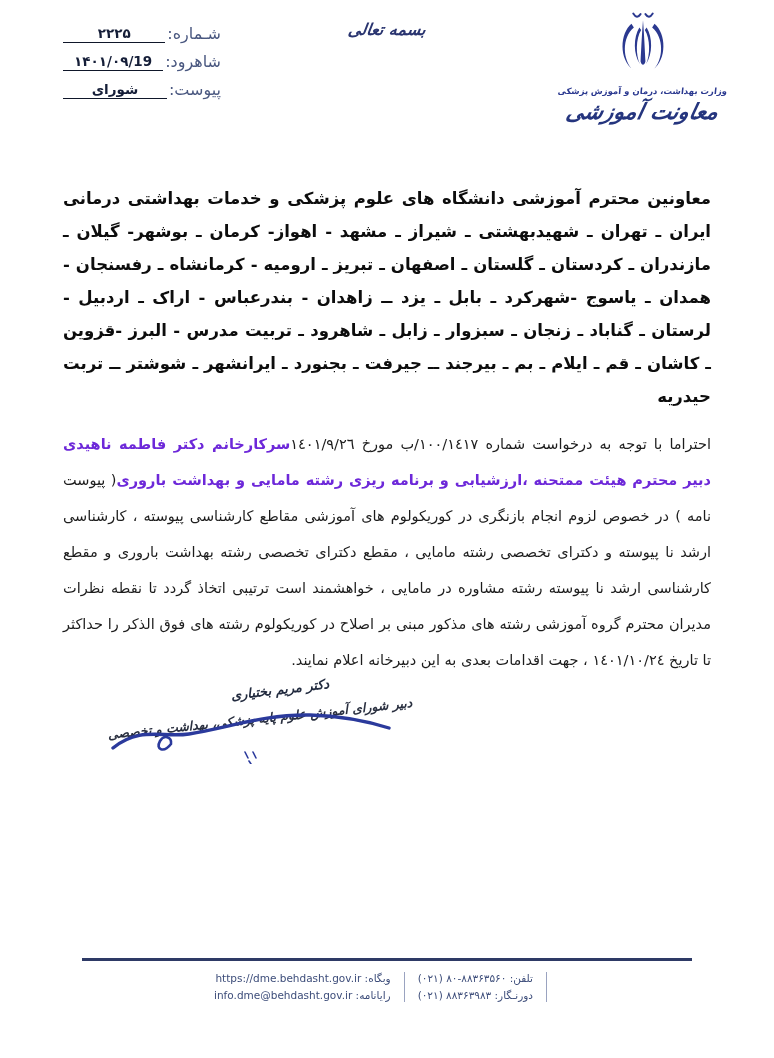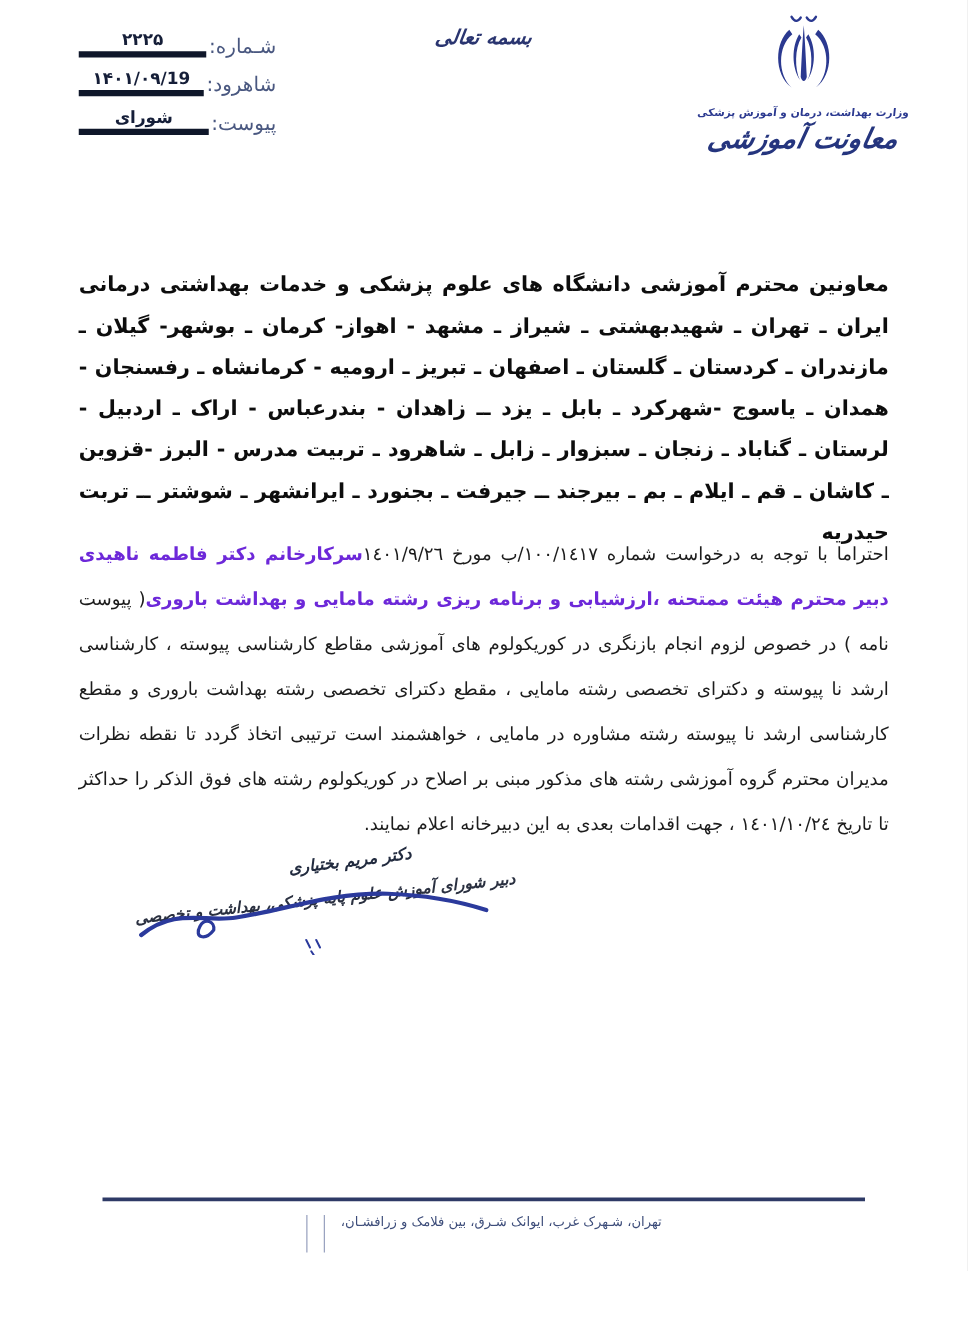--- a/index.html
+++ b/index.html
@@ -4,37 +4,37 @@
 <style>
   html,body{margin:0;padding:0;background:#e8e8e8;}
   .page{
     position:relative;width:774px;height:1058px;margin:0 auto;background:#ffffff;
     font-family:"DejaVu Sans",sans-serif;overflow:hidden;
   }
   
   .meta-block{position:absolute;top:24px;left:63px;width:158px;direction:rtl;}
   .meta-row{display:flex;align-items:flex-end;margin-bottom:9px;}
   .meta-label{font-size:16px;color:#4a5880;flex:0 0 auto;padding-left:2px;white-space:nowrap;}
-  .meta-cell{flex:1 1 auto;border-bottom:5px solid #0f172a;text-align:center;
+  .meta-cell{flex:1 1 auto;border-bottom:1px solid #0f172a;text-align:center;
              font-size:13.5px;font-weight:bold;color:#151e38;padding-bottom:1px;min-width:92px;}
   
   .bismillah{position:absolute;top:20px;left:287px;width:200px;text-align:center;
              font-size:16px;font-weight:bold;font-style:italic;color:#2a3570;
              transform:skewX(-8deg);}
   
   .logo-block{position:absolute;top:8px;left:555px;width:175px;text-align:center;}
   .emblem{width:62px;height:70px;display:inline-block;}
   .ministry{font-size:8.5px;font-weight:bold;color:#2b3990;margin-top:4px;
             transform:skewX(-6deg);white-space:nowrap;}
   .deputy{font-size:22px;font-weight:bold;font-style:italic;color:#25357e;
           transform:skewX(-12deg);margin-top:3px;}
   
   .recipients{position:absolute;top:182px;left:63px;width:648px;direction:rtl;
               text-align:justify;font-size:16.5px;font-weight:bold;color:#0d0d0d;
-              line-height:33px;margin-top:29px;}
+              line-height:33px;}
   
   .salutation{position:absolute;top:398px;left:63px;width:648px;direction:rtl;
               font-size:14.5px;font-weight:bold;color:#111;}
   
   .letter-body{position:absolute;top:426px;left:63px;width:648px;direction:rtl;
                text-align:justify;font-size:14.5px;color:#1c1c1c;line-height:36px;}
   .letter-body .b{font-weight:bold;color:#6d28d9;}
   
   .signature{position:absolute;top:682px;left:105px;width:310px;direction:rtl;}
   .sig-name{transform:rotate(-7deg);font-size:13px;font-weight:bold;font-style:italic;
@@ -103,20 +103,39 @@
       <path d="M8,44 C35,22 58,34 84,30 C124,24 158,10 205,11 C236,12 262,17 284,24" fill="none" stroke="#2b3a9c" stroke-width="3.4" stroke-linecap="round"></path>
       <path d="M66,40 c-7,9 -16,6 -11,-3 c4,-7 12,-4 11,3" fill="none" stroke="#2b3a9c" stroke-width="2.6" stroke-linecap="round"></path>
       <path d="M140,48 l3,6 m5,-6 l3,6 m-7,3 l2,3" fill="none" stroke="#2b3a9c" stroke-width="1.6" stroke-linecap="round"></path>
     </svg>
   </div>
 
   <div class="footer">
     <div class="footer-rule"></div>
     <div class="footer-cols">
       <div class="fcol">
-        <div>تهران، شـهرک غرب، ایوانک شـرق، بین فلامک و زرافشـان،</div>
       </div>
       <div class="fdiv"></div>
+      <div class="fcol">
+        <div>
+          <span class="flabel">تلفن:</span>
+          <span class="fval">۸۸۳۶۳۵۶۰-۸۰ (۰۲۱)</span>
+        </div>
+        <div>
+          <span class="flabel">دورنـگار:</span>
+          <span class="fval">۸۸۳۶۳۹۸۳ (۰۲۱)</span>
+        </div>
+      </div>
       <div class="fdiv"></div>
+      <div class="fcol">
+        <div>
+          <span class="flabel">وبگاه:</span>
+          <span class="fval">https://dme.behdasht.gov.ir</span>
+        </div>
+        <div>
+          <span class="flabel">رایانامه:</span>
+          <span class="fval">info.dme@behdasht.gov.ir</span>
+        </div>
+      </div>
     </div>
   </div>
 
 </div>
 
 </body></html>

